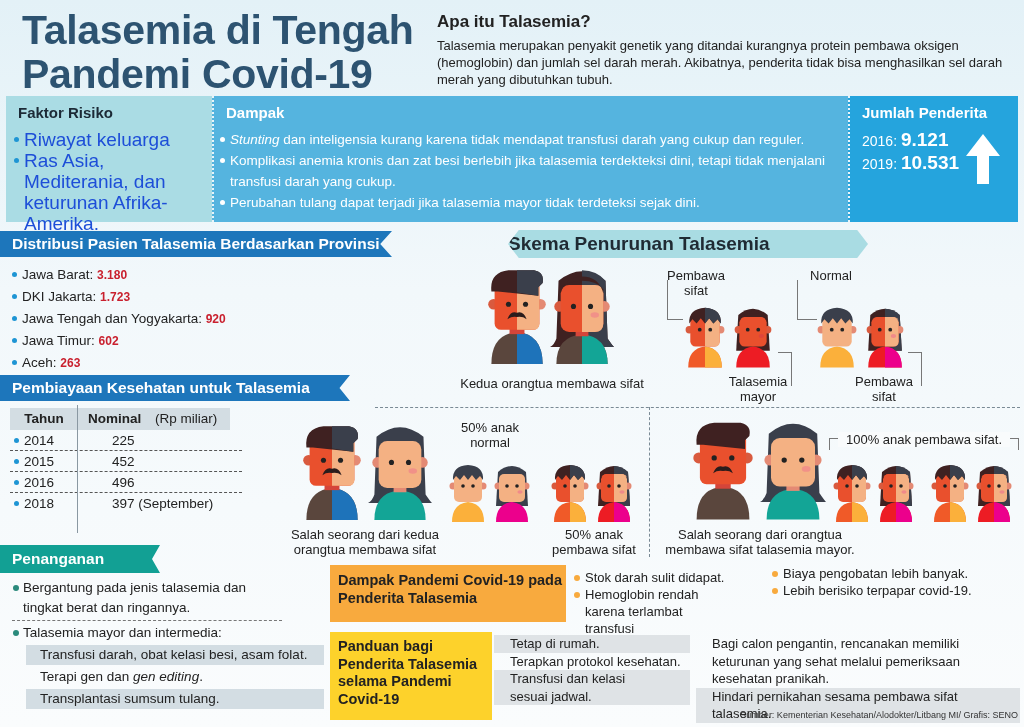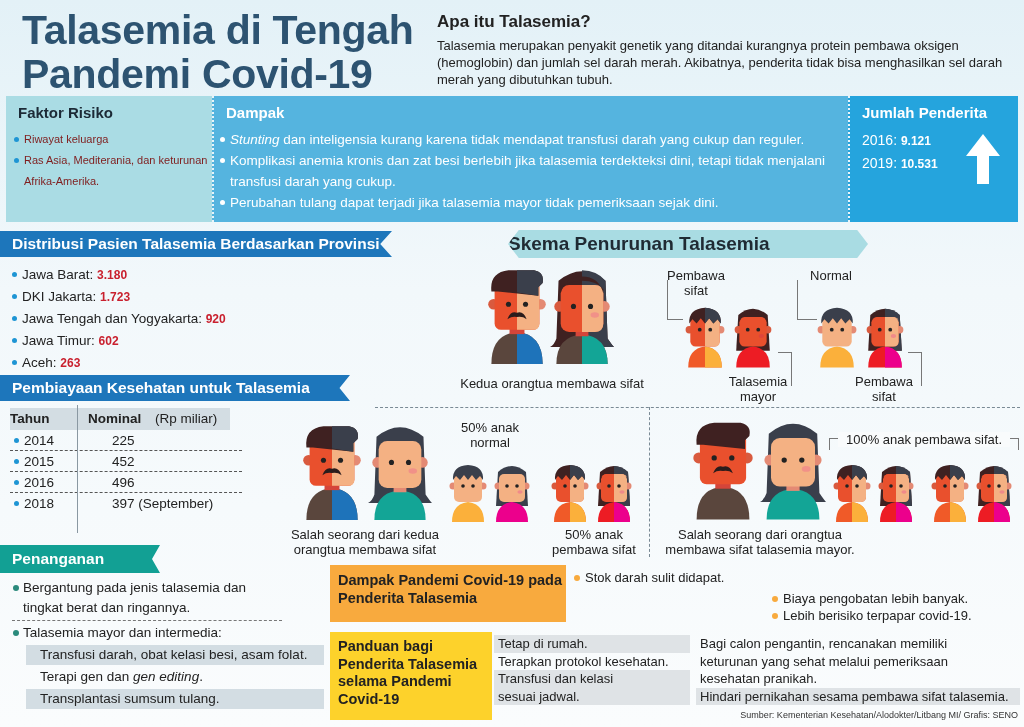--- a/index.html
+++ b/index.html
@@ -8,39 +8,39 @@
 .title{left:22px;top:8px;font-size:41px;font-weight:bold;color:#2d5371;line-height:44px;letter-spacing:-0.3px}
 .apa-h{left:437px;top:12px;font-size:17px;font-weight:bold;color:#222}
 .apa-p{left:437px;top:37px;width:580px;font-size:13px;line-height:17px;color:#222}
 .band{top:96px;height:126px}
 .faktor{left:6px;width:206px;background:#aadce4}
 .dampak{left:212px;width:636px;background:#55b4df;border-left:2px dotted #e8f4fa}
 .jumlah{left:848px;width:170px;background:#25a4dd;border-left:2px dotted #e8f4fa}
 .band h3{font-size:15px;font-weight:bold;margin:8px 0 8px 12px}
 .faktor h3{color:#1c2a36}
 .dampak h3,.jumlah h3{color:#fff}
-.faktor ul{list-style:none;margin-left:8px;font-size:11px;line-height:21px;color:#7f1d1d}
+.faktor ul{list-style:none;margin-left:8px;font-size:19px;line-height:21px;color:#1d4ed8}
 .faktor li{padding-left:10px;position:relative}
 .faktor li:before{content:"";position:absolute;left:0;top:8px;width:5px;height:5px;border-radius:50%;background:#1e95d4}
 .dampak ul{list-style:none;margin-left:6px;font-size:13.5px;line-height:21px;color:#fff}
 .dampak li{padding-left:10px;position:relative}
 .dampak li:before{content:"";position:absolute;left:0;top:8px;width:5px;height:5px;border-radius:50%;background:#fff}
 .jumlah .yr{font-size:14px;color:#fff;margin-left:12px;line-height:22px}
-.jumlah .yr b{font-size:12px}
+.jumlah .yr b{font-size:19px}
 .arrow{right:18px;top:38px;width:34px;height:50px}
 .bar{height:26px;color:#fff;font-weight:bold;font-size:15.5px;line-height:26px;padding-left:12px}
 .bar-blue{background:#1d76bb;clip-path:polygon(0 0,100% 0,97% 50%,100% 100%,0 100%)}
 .bar-teal{background:#12a094;clip-path:polygon(0 0,100% 0,95% 50%,100% 100%,0 100%)}
 .prov{left:12px;top:264px;font-size:13.5px;line-height:21px;list-style:none}
 .prov li{padding-left:10px;position:relative}
 .prov li:before{content:"";position:absolute;left:0;top:8px;width:5px;height:5px;border-radius:50%;background:#1e95d4}
 .prov b{color:#c9202e;font-size:12px}
 .tbl{left:10px;top:408px;width:230px;font-size:13.5px}
 .tbl .hd{display:flex;background:#d3dde3;height:22px;line-height:22px;width:220px}
-.tbl .hd span:first-child{width:68px;font-weight:bold}
+.tbl .hd span:first-child{width:68px;text-align:center;font-weight:bold}
 .tbl .hd span:last-child{padding-left:10px}
 .tbl .row{display:flex;height:21px;line-height:21px;border-bottom:1px dashed #555;width:232px}
 .tbl .row:last-child{border-bottom:none}
 .tbl .row span:first-child{width:68px;padding-left:14px;position:relative}
 .tbl .row span:first-child:before{content:"";position:absolute;left:4px;top:8px;width:5px;height:5px;border-radius:50%;background:#1e95d4}
 .tbl .row span:last-child{padding-left:34px}
 .vline{left:77px;top:405px;width:1px;height:128px;background:#8a98a2}
 .pen{left:12px;top:578px;font-size:13.5px;line-height:20px;width:310px}
 .pen .b{padding-left:11px;position:relative}
 .pen .b:before{content:"";position:absolute;left:1px;top:7px;width:6px;height:6px;border-radius:50%;background:#2a8a7c}
@@ -50,21 +50,21 @@
 .skema{left:508px;top:230px;width:360px;height:28px;background:#a9dce3;clip-path:polygon(3% 0,97% 0,100% 50%,97% 100%,3% 100%,0 50%);font-size:19px;font-weight:bold;color:#1f2a33;text-align:left;line-height:28px}
 .lbl{font-size:13px;color:#222;text-align:center;line-height:15px}
 .dash-h{border-top:1px dashed #7a8a95}
 .dash-v{border-left:1px dashed #7a8a95}
 .orange-box{left:330px;top:565px;width:236px;height:57px;background:#f8aa3e;font-weight:bold;font-size:14.5px;line-height:18px;padding:6px 0 16px 8px;color:#222}
 .dp-list{font-size:13px;line-height:17px;list-style:none}
 .dp-list li{padding-left:11px;position:relative}
 .dp-list li:before{content:"";position:absolute;left:0;top:6px;width:6px;height:6px;border-radius:50%;background:#f8aa3e}
 .yellow-box{left:330px;top:632px;width:162px;height:88px;background:#fdd22b;font-weight:bold;font-size:14.5px;line-height:17.5px;padding:6px 0 0 8px;color:#222}
 .pan{font-size:13px;line-height:17.5px}
-.pan div{padding-left:4px}
+.pan div{padding-left:16px}
 .pan .g{background:#dfe3e6}
 .src{right:6px;top:710px;font-size:9px;color:#333}
 </style>
 </head>
 <body>
 
 <svg width="0" height="0" style="position:absolute">
   <defs>
 
     <symbol id="man-split" viewBox="0 0 60 90">
@@ -205,21 +205,21 @@
   <ul>
     <li>Riwayat keluarga</li>
     <li>Ras Asia, Mediterania, dan keturunan Afrika-Amerika.</li>
   </ul>
 </div>
 <div class="abs band dampak">
   <h3>Dampak</h3>
   <ul>
     <li><i>Stunting</i><span> dan inteligensia kurang karena tidak mendapat transfusi darah yang cukup dan reguler.</span></li>
     <li>Komplikasi anemia kronis dan zat besi berlebih jika talasemia terdekteksi dini, tetapi tidak menjalani transfusi darah yang cukup.</li>
-    <li>Perubahan tulang dapat terjadi jika talasemia mayor tidak pemeriksaan sejak dini.</li>
+    <li>Perubahan tulang dapat terjadi jika talasemia mayor tidak terdeteksi sejak dini.</li>
   </ul>
 </div>
 <div class="abs band jumlah">
   <h3>Jumlah Penderita</h3>
   <div class="yr"><span>2016: </span><b>9.121</b></div>
   <div class="yr"><span>2019: </span><b>10.531</b></div>
   <svg class="abs arrow" viewBox="0 0 34 50">
       <path d="M17 0 L34 22 L23 22 L23 50 L11 50 L11 22 L0 22Z" fill="#fff"></path>
     </svg>
 </div>
@@ -343,22 +343,23 @@
 <svg class="abs" style="left:930px;top:458px" width="40" height="68">
     <use href="#boy-carrier" width="40" height="68"></use>
   </svg>
 <svg class="abs" style="left:974px;top:458px" width="40" height="68">
     <use href="#girl-carrier" width="40" height="68"></use>
   </svg>
 
 <div class="abs orange-box">Dampak Pandemi Covid-19 pada Penderita Talasemia</div>
 <ul class="abs dp-list" style="left:574px;top:569px;width:200px">
   <li>Stok darah sulit didapat.</li>
+  <li style="width:135px">Hemoglobin rendah karena terlambat transfusi</li>
 </ul>
-<ul class="abs dp-list" style="left:772px;top:590px;width:240px">
+<ul class="abs dp-list" style="left:772px;top:565px;width:240px">
   <li>Biaya pengobatan lebih banyak.</li>
   <li>Lebih berisiko terpapar covid-19.</li>
 </ul>
 
 <div class="abs yellow-box">Panduan bagi Penderita Talasemia selama Pandemi Covid-19</div>
 <div class="abs pan" style="left:494px;top:635px;width:196px">
   <div class="g">Tetap di rumah.</div>
   <div>Terapkan protokol kesehatan.</div>
   <div class="g">Transfusi dan kelasi</div>
   <div class="g">sesuai jadwal.</div>

